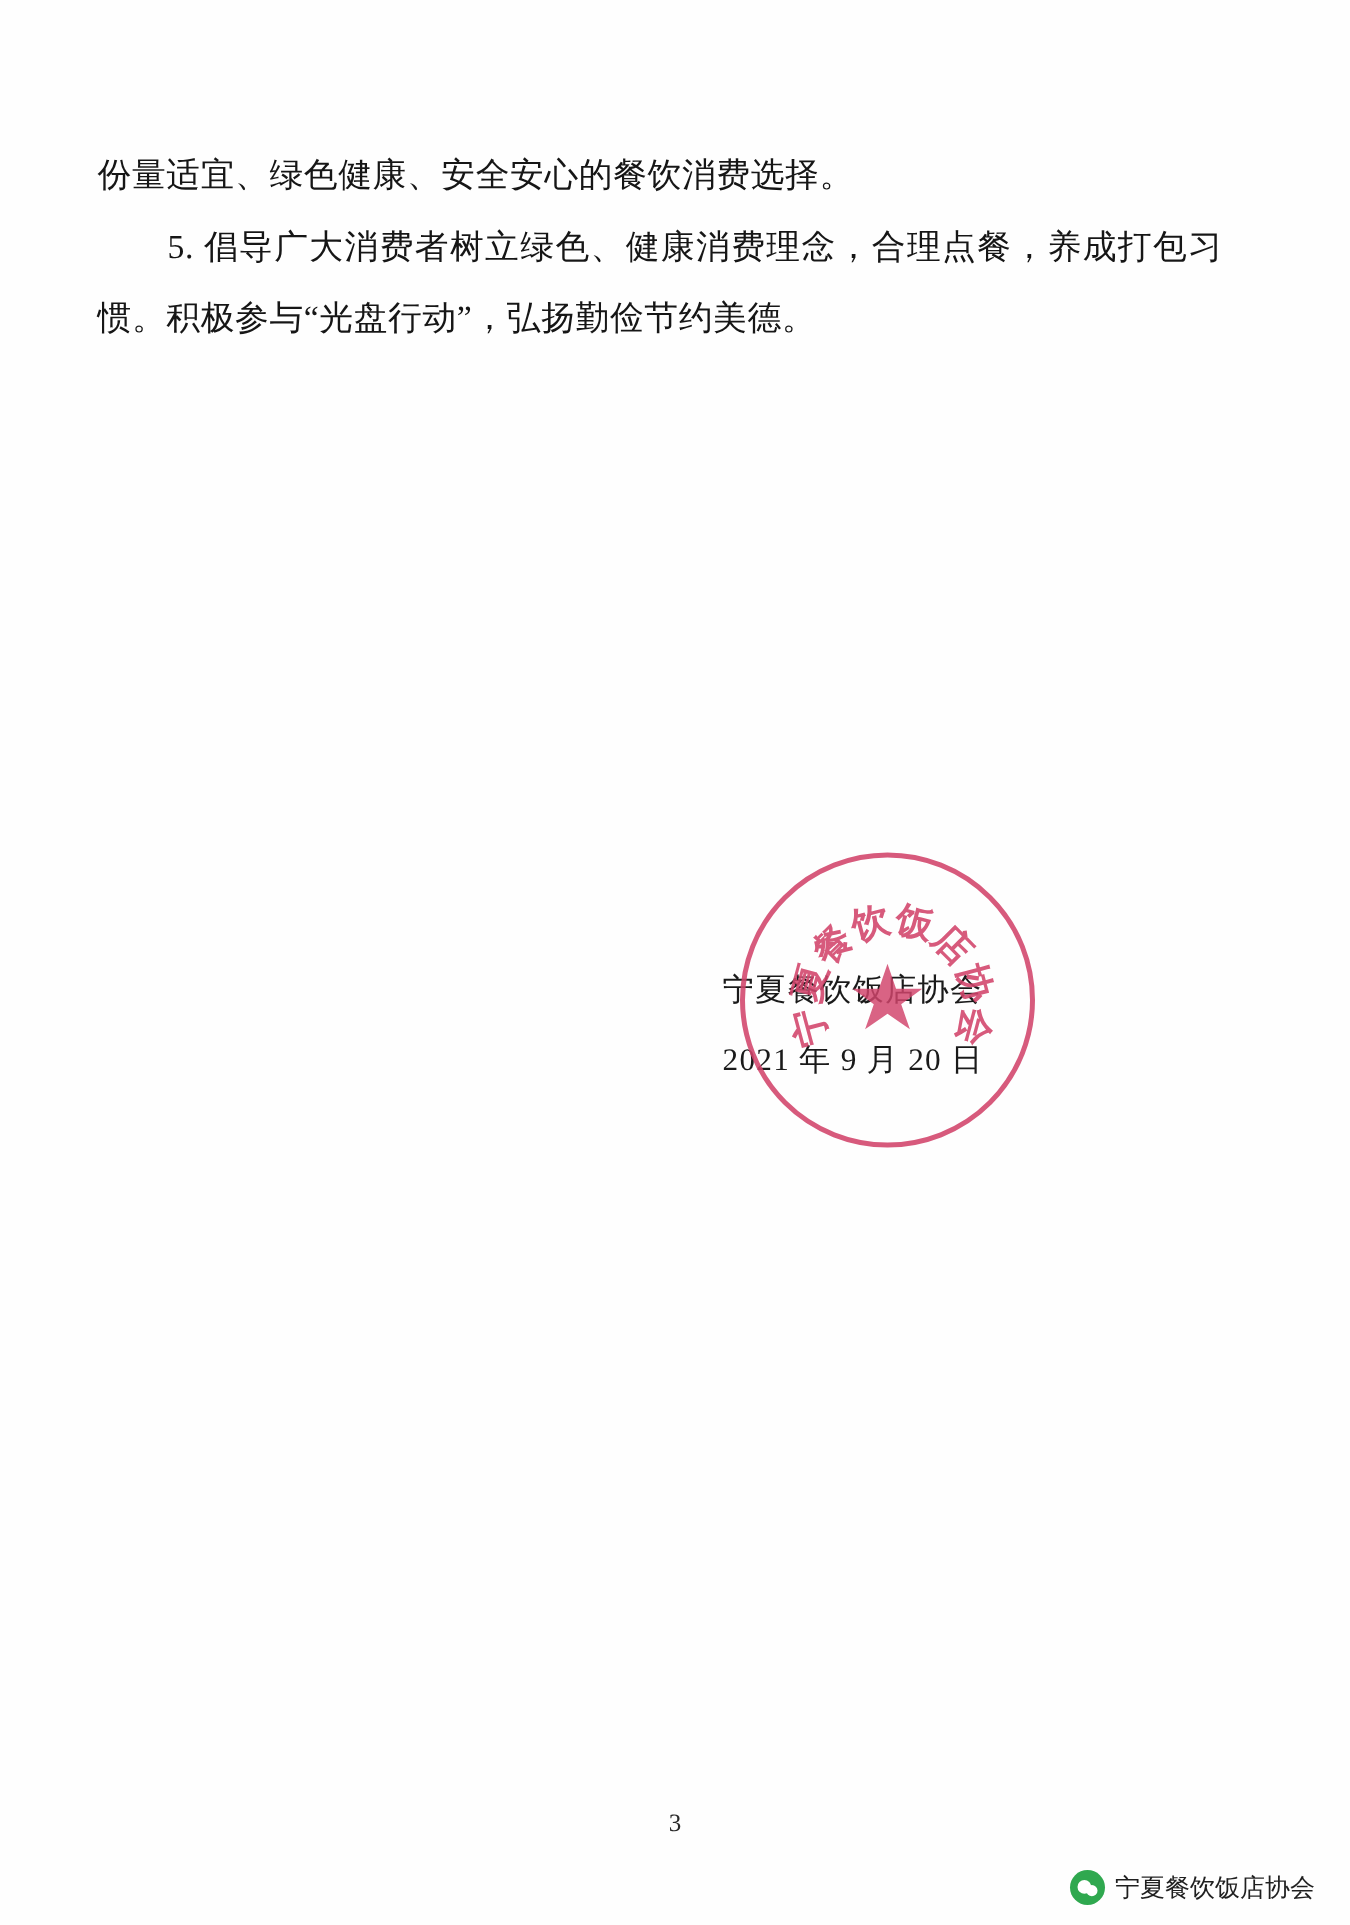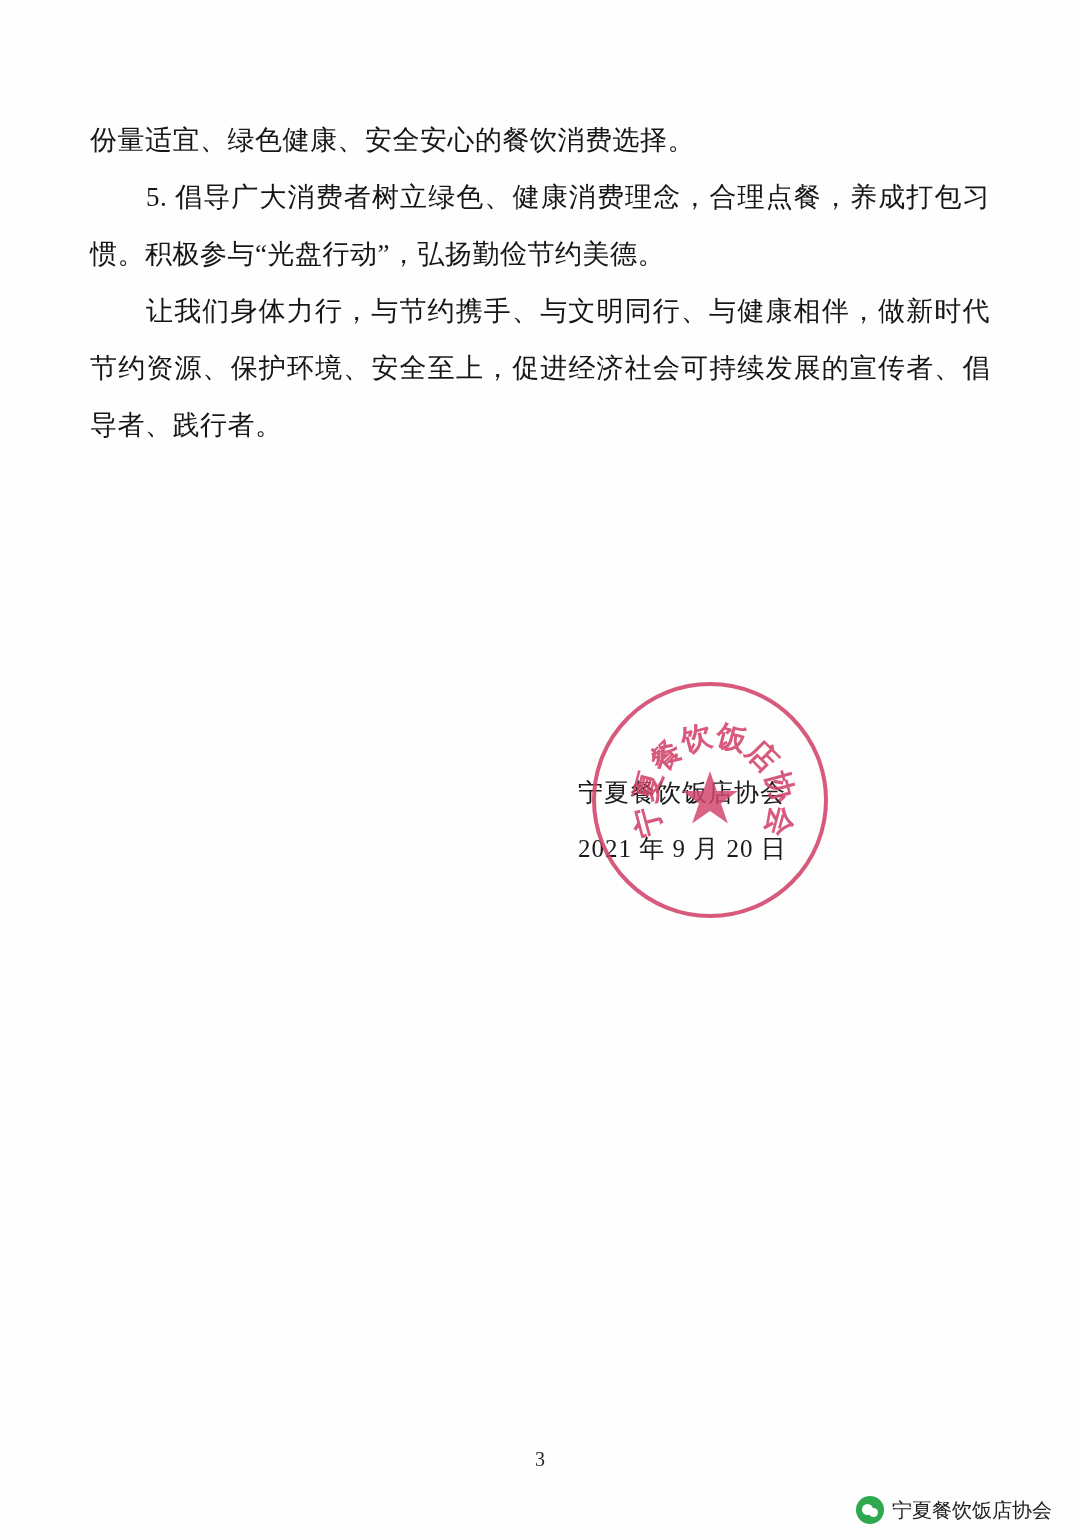--- a/index.html
+++ b/index.html
@@ -17,21 +17,21 @@
   }
 
   .page {
     position: absolute;
     inset: 0;
     background: #fefefe;
   }
 
   .doc-body {
     position: absolute;
-    left: 90px;
+    left: 78px;
     top: 112px;
     width: 900px;
   }
 
   .para {
     font-size: 27px;
     line-height: 57px;
     letter-spacing: 0.5px;
     text-align: justify;
     text-justify: inter-ideograph;
@@ -154,21 +154,20 @@
   }
 </style>
 </head>
 <body>
 
 <div class="page">
 
   <div class="doc-body">
     <p class="para">份量适宜、绿色健康、安全安心的餐饮消费选择。</p>
     <p class="para indent">5. 倡导广大消费者树立绿色、健康消费理念，合理点餐，养成打包习惯。积极参与“光盘行动”，弘扬勤俭节约美德。</p>
-    <p class="para indent">让我们身体力行，与节约携手、与文明同行、与健康相伴，做新时代节约资源、保护环境、安全至上，促进经济社会可持续发展的宣传者、倡导者、践行者。</p>
   </div>
 
   <div class="sign-block">
     <div>宁夏餐饮饭店协会</div>
     <div>2021 年 9 月 20 日</div>
   </div>
 
   <div class="seal">
     <div class="seal-inner">
       <div class="seal-star"></div>

